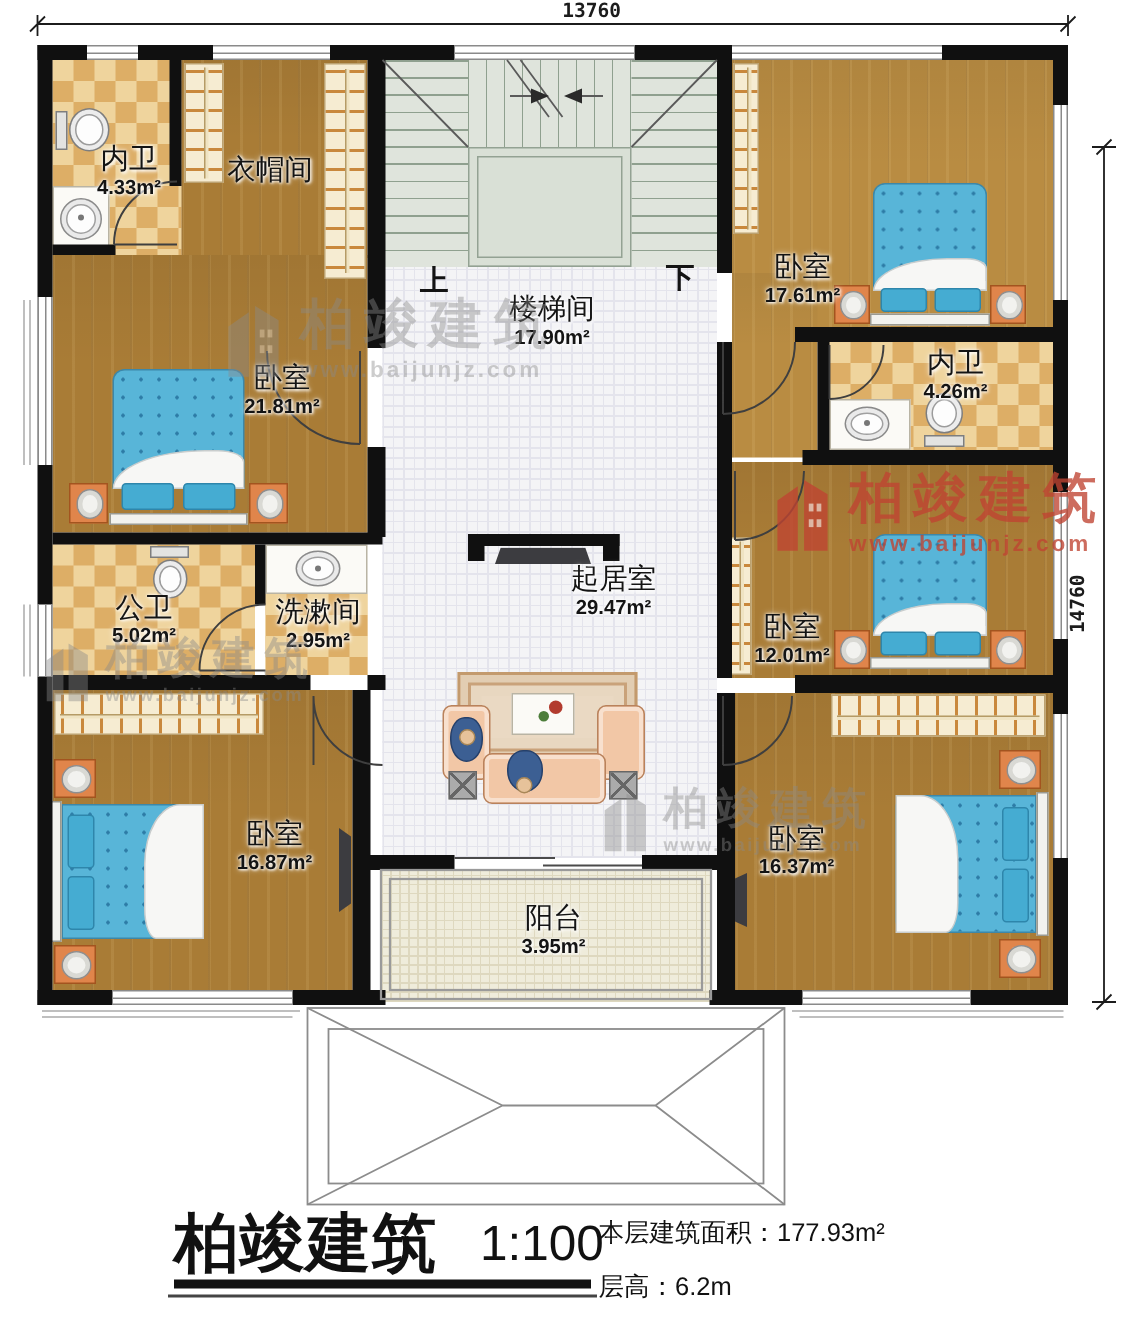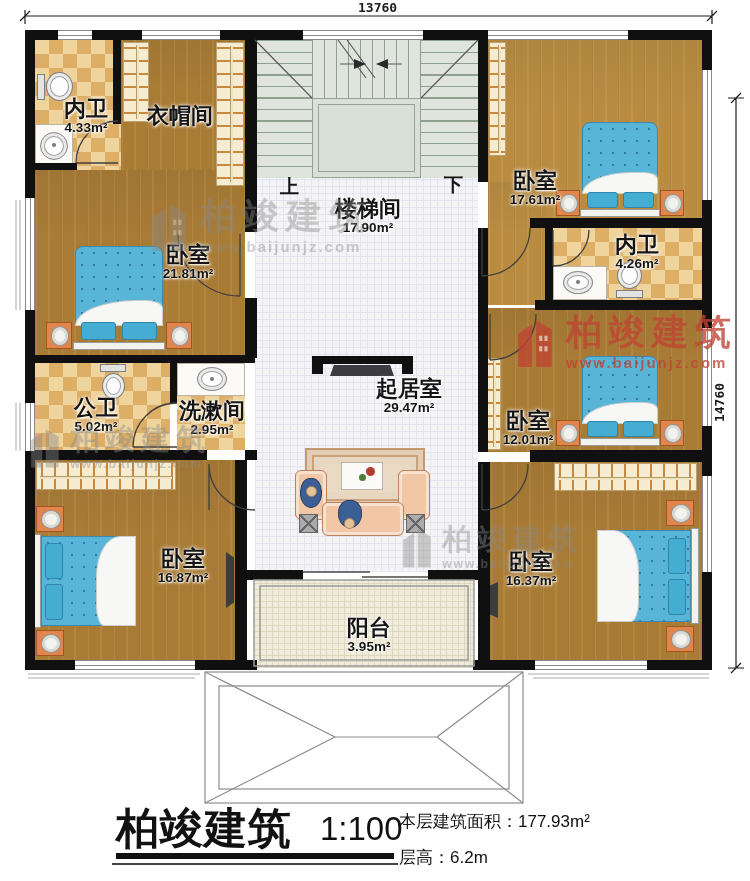--- a/index.html
+++ b/index.html
@@ -68,21 +68,21 @@
                      linear-gradient(-45deg,transparent 46%,#666 46% 54%,transparent 54%);}
   .rug{background:var(--rug,#ead9c3);border:2px solid #c39a6d;z-index:5;
     box-shadow:inset 0 0 0 5px #e2cdb2,inset 0 0 0 7px #c9a27a,inset 0 0 0 14px #e8d7c0;}
   .person{background:#3c5f93;border:1px solid #25406b;border-radius:45% 45% 50% 50%;z-index:8;}
   .head{background:#e6c29a;border:1px solid #a98757;border-radius:50%;z-index:9;}
 
   
   .rlabel{position:absolute;transform:translateX(-50%);text-align:center;z-index:40;color:#141414;
     line-height:1.08;white-space:nowrap;
     text-shadow:0 0 2px rgba(255,255,255,.95),0 0 4px rgba(255,255,255,.8),1px 1px 2px rgba(255,255,255,.9);}
-  .rname{font-size:22px;font-weight:bold;}
+  .rname{font-size:19px;font-weight:normal;}
   .rarea{font-size:13.5px;font-weight:bold;}
   .stairdir{position:absolute;z-index:40;font-size:19px;font-weight:bold;color:#141414;}
   .dim{position:absolute;z-index:41;font-size:13px;font-weight:bold;color:#1c1c1c;font-family:"DejaVu Sans Mono","Liberation Mono",monospace;}
 
   
   .wm{position:absolute;display:flex;align-items:flex-start;z-index:60;pointer-events:none;
     color:var(--wm-gray,#8a8a8a);opacity:.42;}
   .wm.red{color:var(--wm-red,#c04432);opacity:.78;}
   .wm .wm-icon{width:46px;height:56px;flex:0 0 auto;margin-right:8px;}
   .wm-brand{font-size:36px;font-weight:bold;letter-spacing:7px;line-height:1;}
@@ -285,21 +285,21 @@
       <path d="M 28 674 L 200 674 M 28 678 L 195 678 M 528 674 L 709 674 M 533 678 L 709 678"></path>
       <path d="M 16 200 L 16 310 M 20 200 L 20 310 M 16 403 L 16 451 M 20 403 L 20 451"></path>
     </g>
 
     <g stroke="#1c1c1c" stroke-width="1.2" fill="none">
       <path d="M 25 16 L 712 16 M 25 24 L 25 10 M 712 24 L 712 10 M 20 21 L 30 11 M 707 21 L 717 11"></path>
       <path d="M 736 98 L 736 668 M 728 98 L 744 98 M 728 668 L 744 668 M 731 103 L 741 93 M 731 673 L 741 663"></path>
     </g>
   </svg>
 
-  <div class="dim" style="left:358px;top:0px;width:56px;text-align:left">13760</div>
+  <div class="dim" style="left:358px;top:0px;width:56px;text-align:right">13760</div>
   <div class="dim" style="left:691px;top:395px;width:56px;text-align:center;transform:rotate(-90deg)">14760</div>
 
   <div class="rlabel" style="left:86px;top:97px">
     <div class="rname">内卫</div>
     <div class="rarea">4.33m²</div>
   </div>
   <div class="rlabel" style="left:180px;top:104px">
     <div class="rname">衣帽间</div>
   </div>
   <div class="rlabel" style="left:368px;top:197px">
@@ -335,21 +335,21 @@
     <div class="rarea">12.01m²</div>
   </div>
   <div class="rlabel" style="left:183px;top:547px">
     <div class="rname">卧室</div>
     <div class="rarea">16.87m²</div>
   </div>
   <div class="rlabel" style="left:531px;top:550px">
     <div class="rname">卧室</div>
     <div class="rarea">16.37m²</div>
   </div>
-  <div class="rlabel" style="left:369px;top:616px">
+  <div class="rlabel" style="left:369px;top:603px">
     <div class="rname">阳台</div>
     <div class="rarea">3.95m²</div>
   </div>
 
   <div class="stairdir" style="left:280px;top:174px">上</div>
   <div class="stairdir" style="left:444px;top:172px">下</div>
 
   <div class="wm" style="left:146px;top:198px">
     <svg class="wm-icon" viewBox="0 0 44 52">
       <polygon points="6,50 6,18 19,9 19,50" fill="currentColor"></polygon>

